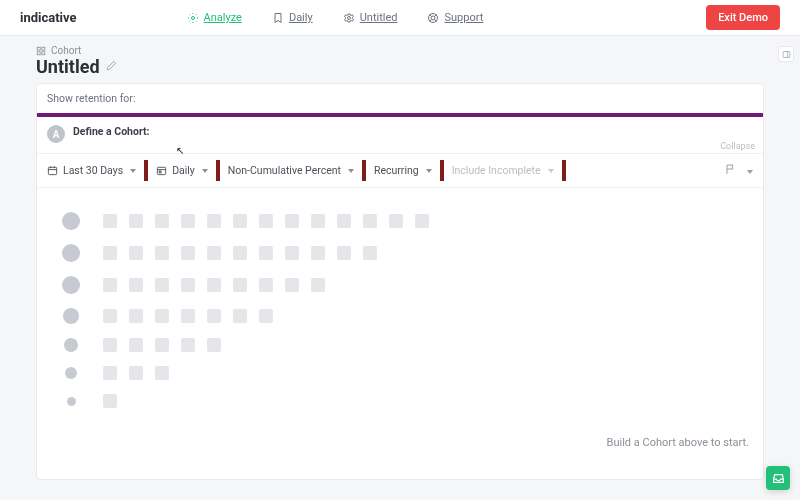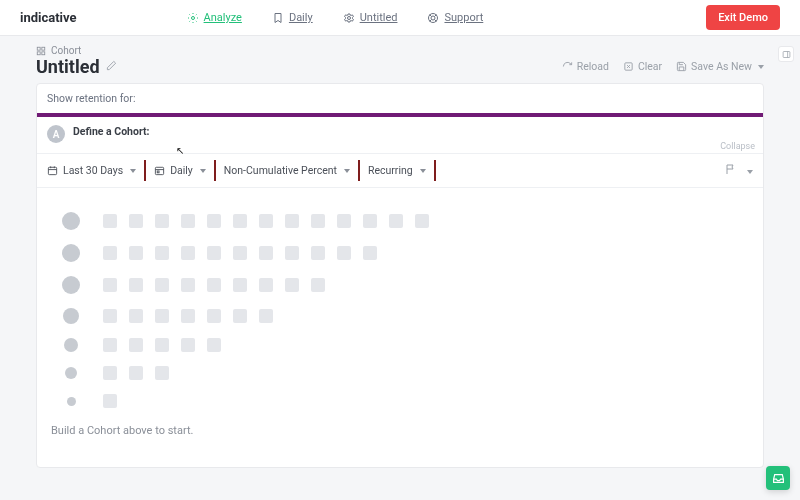--- a/index.html
+++ b/index.html
@@ -32,37 +32,37 @@
   .cohort-row { display: flex; align-items: flex-start; gap: 8px; padding: 8px 10px 10px 10px; border-bottom: 1px solid #eef0f3; position: relative; }
   .cohort-badge { width: 18px; height: 18px; border-radius: 50%; background: #bfc4cc; color: #fff; font-size: 10px; font-weight: 600; display: flex; align-items: center; justify-content: center; flex-shrink: 0; }
   .cohort-text .line1 { color: #3a3f47; font-size: 10.5px; font-weight: 700; }
   .cohort-text .line2 { color: #6b7280; font-size: 10.5px; margin-top: 2px; }
   .select-event { color: #9aa0a8; text-decoration: underline; cursor: pointer; }
   .plus { color: #23c07a; margin: 0 2px 0 4px; font-weight: 600; }
   .collapse { position: absolute; right: 8px; bottom: 2px; color: #b9bec6; font-size: 9px; cursor: pointer; }
   .cursor-indicator { position: absolute; left: 139px; top: 28px; font-size: 10px; color: #000; pointer-events: none; }
 
   .filter-row { display: flex; align-items: center; padding: 6px 10px; border-bottom: 1px solid #eef0f3; background:#ffffff; }
-  .filter { display: flex; align-items: center; gap: 5px; padding: 4px 8px; color: #4b5059; font-size: 10.5px; cursor: pointer; border-right: 2px solid #7f1d1d; }
+  .filter { display: flex; align-items: center; gap: 5px; padding: 4px 8px; color: #4b5059; font-size: 10.5px; cursor: pointer; border-right: 4px solid #7f1d1d; }
   .filter:first-child { padding-left: 0; }
   .filter.muted { color: #b9bec6; }
   .filter svg { width: 11px; height: 11px; }
   .filter .caret-down { border-top-color:#8a8f98; }
   .filter.muted .caret-down { border-top-color:#c7cbd1; }
   .flag-area { margin-left: auto; display: flex; align-items: center; gap: 8px; }
   .flag-icon, .chev-icon { color: #9aa0a8; cursor:pointer; }
 
   .chart-area { padding: 24px 14px 30px 14px; position: relative; }
   .chart-rows { display: flex; flex-direction: column; gap: 14px; }
   .chart-row { display: flex; align-items: center; gap: 12px; }
   .dot-col { width: 40px; display:flex; justify-content:center; }
   .dot { border-radius: 50%; background: #c7cbd1; }
   .sq-group { display: flex; gap: 12px; }
   .sq { width: 14px; height: 14px; background: #e4e6ea; border-radius: 2px; }
-  .build-msg { text-align: left; color: #8a8f98; font-size: 11px; margin-top: 16px; }
+  .build-msg { text-align: right; color: #8a8f98; font-size: 11px; margin-top: 28px; }
 
   .side-rail { position: absolute; right: 6px; top: 46px; width: 16px; height: 16px; background: #fff; border: 1px solid #e8e9ec; border-radius: 3px; display:flex; align-items:center; justify-content:center; color:#9aa0a8; cursor:pointer; }
   .side-rail svg { width:9px; height:9px; }
 
   .fab { position: absolute; right: 10px; bottom: 10px; width: 24px; height: 24px; background: #23c07a; border-radius: 4px; display:flex; align-items:center; justify-content:center; color:#fff; cursor:pointer; box-shadow: 0 2px 6px rgba(0,0,0,0.15); }
   .fab svg { width: 13px; height: 13px; }
 </style>
 </head>
 <body>
 
@@ -121,43 +121,20 @@
   <span>Cohort</span>
 </div>
 
 <div class="title-row">
   <span class="title">Untitled</span>
   <span class="pencil">
     <svg width="11" height="11" viewBox="0 0 24 24" fill="none" stroke="currentColor" stroke-width="2">
         <path d="M17 3l4 4L7 21H3v-4z"></path>
       </svg>
   </span>
-  <div class="title-actions">
-    <div class="title-action">
-      <svg viewBox="0 0 24 24" fill="none" stroke="currentColor" stroke-width="2">
-          <path d="M3 12a9 9 0 0 1 15-6.7L21 8M21 3v5h-5"></path>
-        </svg>
-      <span>Reload</span>
-    </div>
-    <div class="title-action">
-      <svg viewBox="0 0 24 24" fill="none" stroke="currentColor" stroke-width="2">
-          <rect x="4" y="4" width="16" height="16" rx="2"></rect>
-          <path d="M9 9l6 6M15 9l-6 6"></path>
-        </svg>
-      <span>Clear</span>
-    </div>
-    <div class="title-action">
-      <svg viewBox="0 0 24 24" fill="none" stroke="currentColor" stroke-width="2">
-          <path d="M19 21H5a2 2 0 0 1-2-2V5a2 2 0 0 1 2-2h11l5 5v11a2 2 0 0 1-2 2z"></path>
-          <path d="M17 21v-8H7v8M7 3v5h8"></path>
-        </svg>
-      <span>Save As New</span>
-      <span class="caret-down"></span>
-    </div>
-  </div>
 </div>
 
 <div class="panel">
 
   <div class="show-row">
     <span>Show retention for:</span>
   </div>
 
   <div class="cohort-row">
     <div class="cohort-badge">A</div>
@@ -185,20 +162,24 @@
         </svg>
       <span>Daily</span>
       <span class="caret-down"></span>
     </div>
     <div class="filter">
       <span>Non-Cumulative Percent</span>
       <span class="caret-down"></span>
     </div>
     <div class="filter">
       <span>Recurring</span>
+      <span class="caret-down"></span>
+    </div>
+    <div class="filter muted">
+      <span>Include Incomplete</span>
       <span class="caret-down"></span>
     </div>
     <div class="flag-area">
       <span class="flag-icon">
         <svg width="12" height="12" viewBox="0 0 24 24" fill="none" stroke="currentColor" stroke-width="2">
             <path d="M4 22V4h12l-2 4 2 4H4"></path>
           </svg>
       </span>
       <span class="chev-icon">
         <span class="caret-down"></span>

